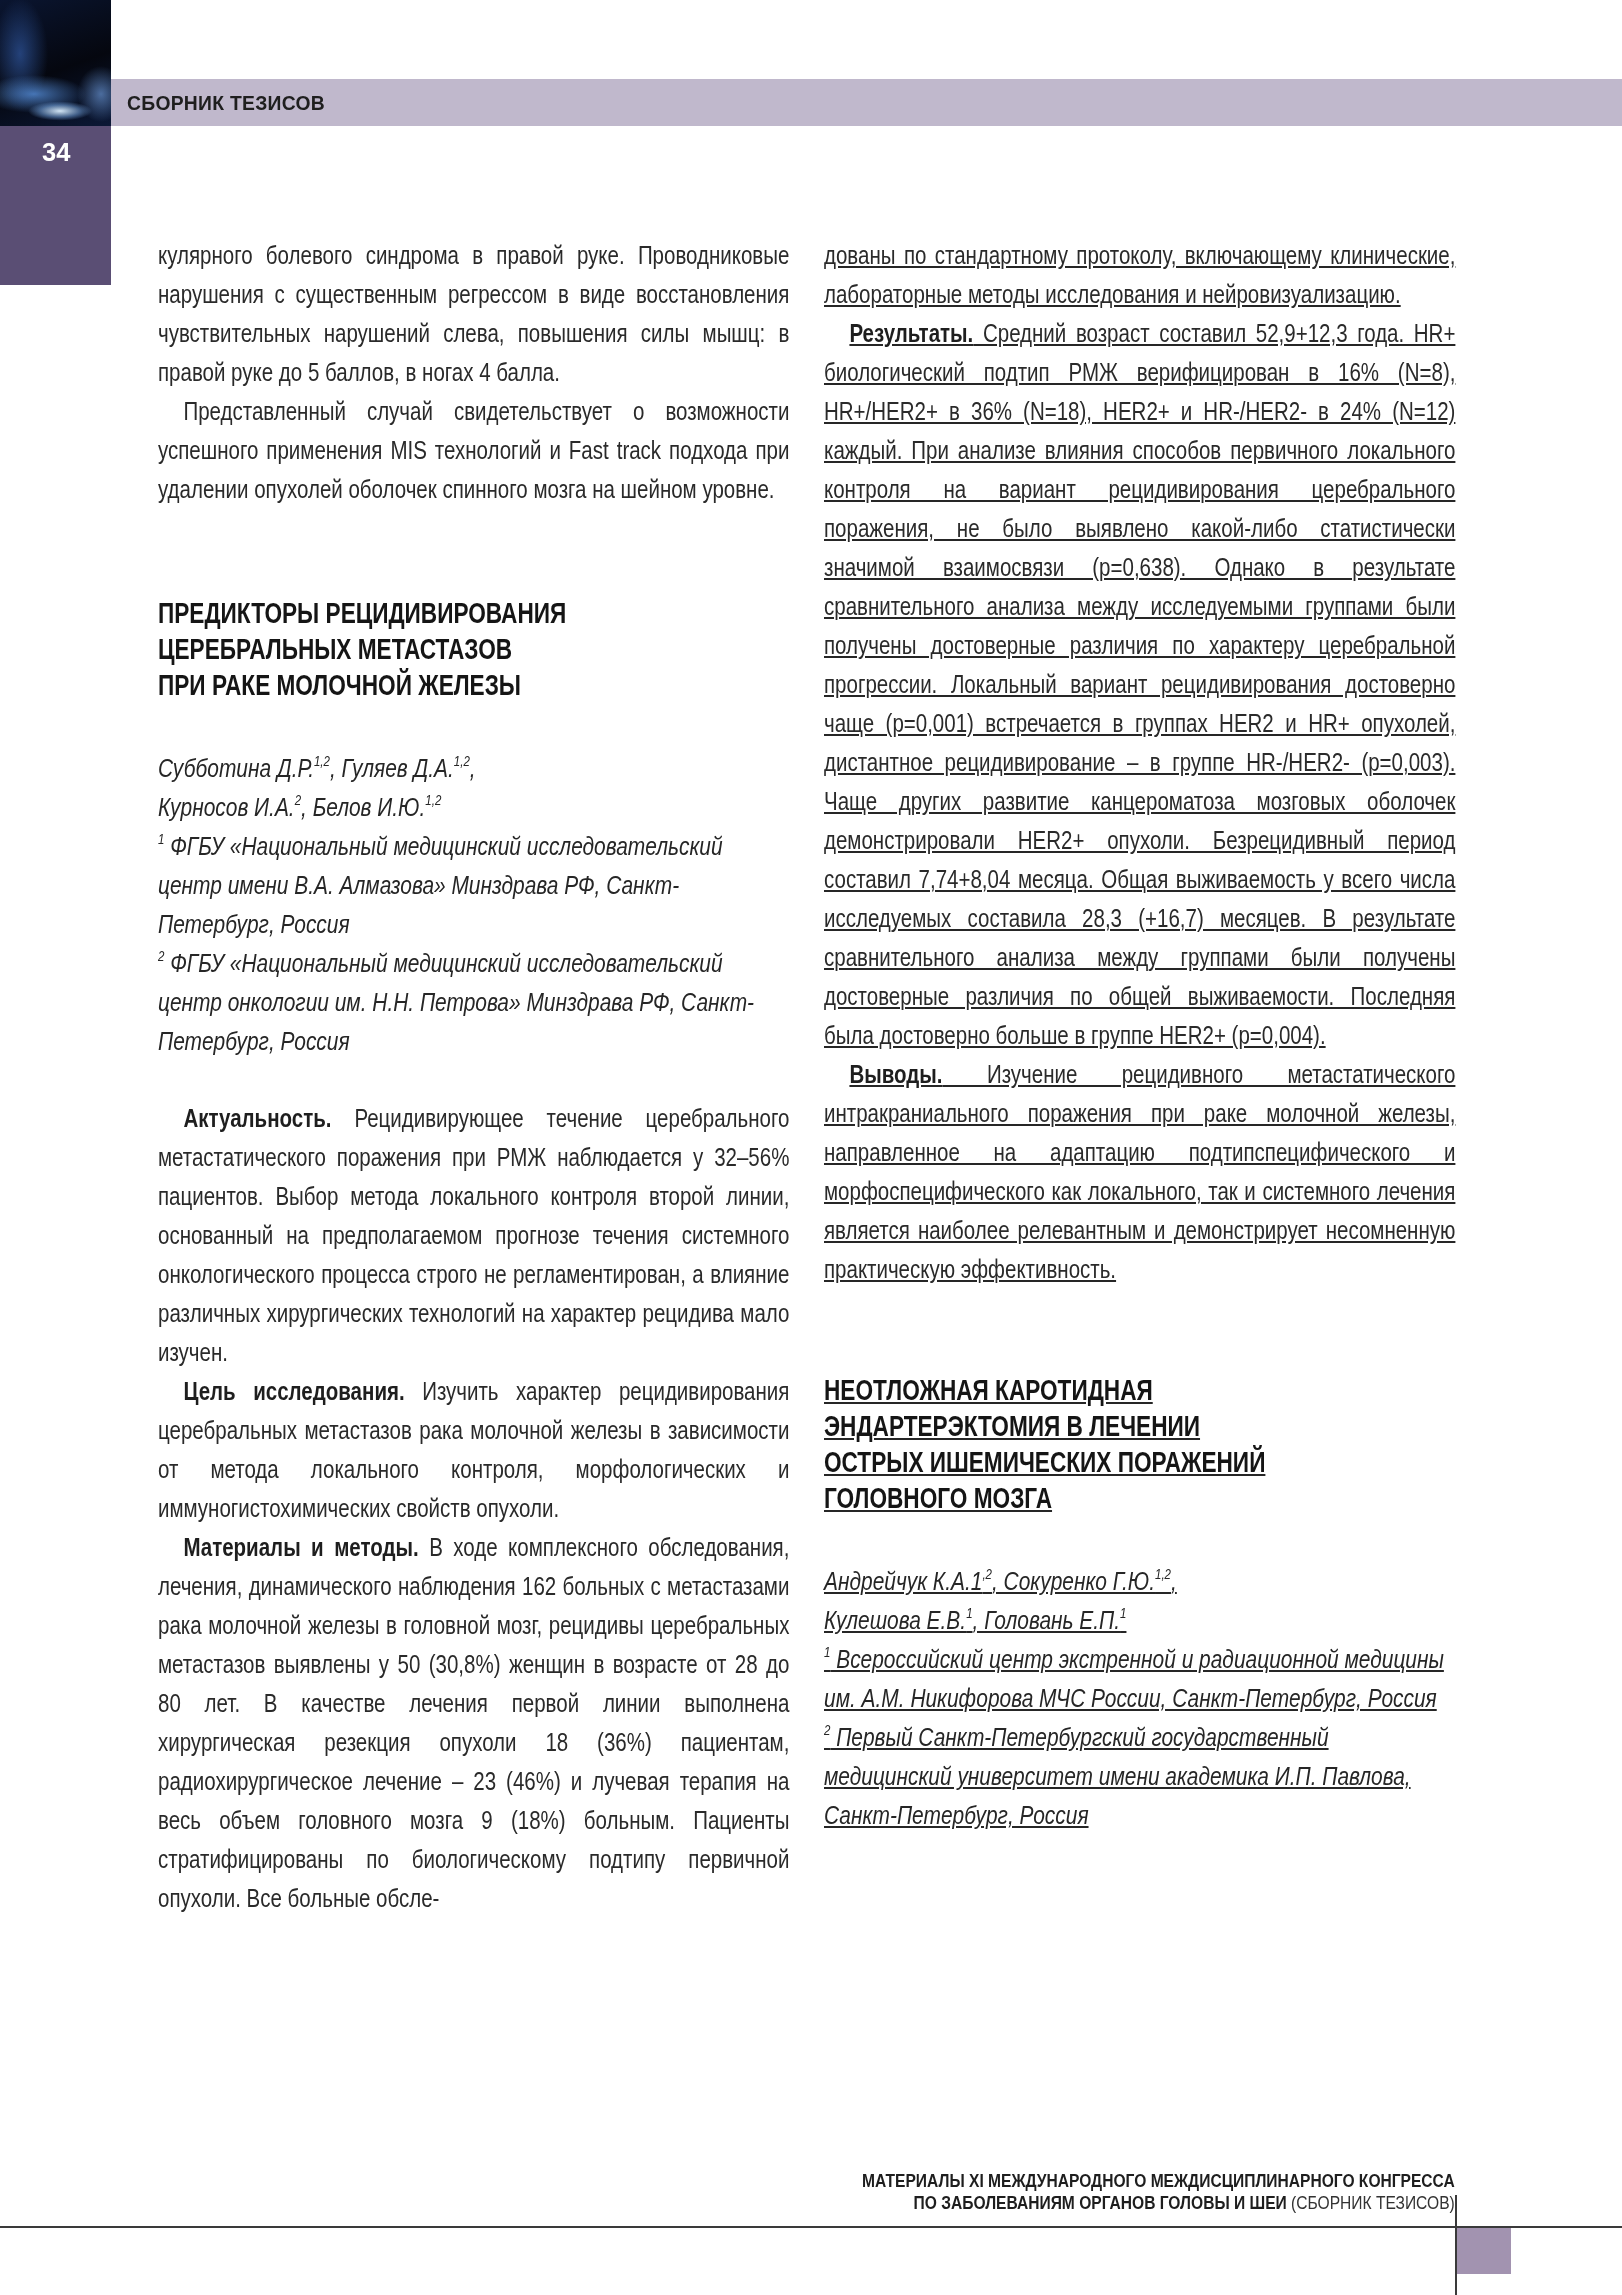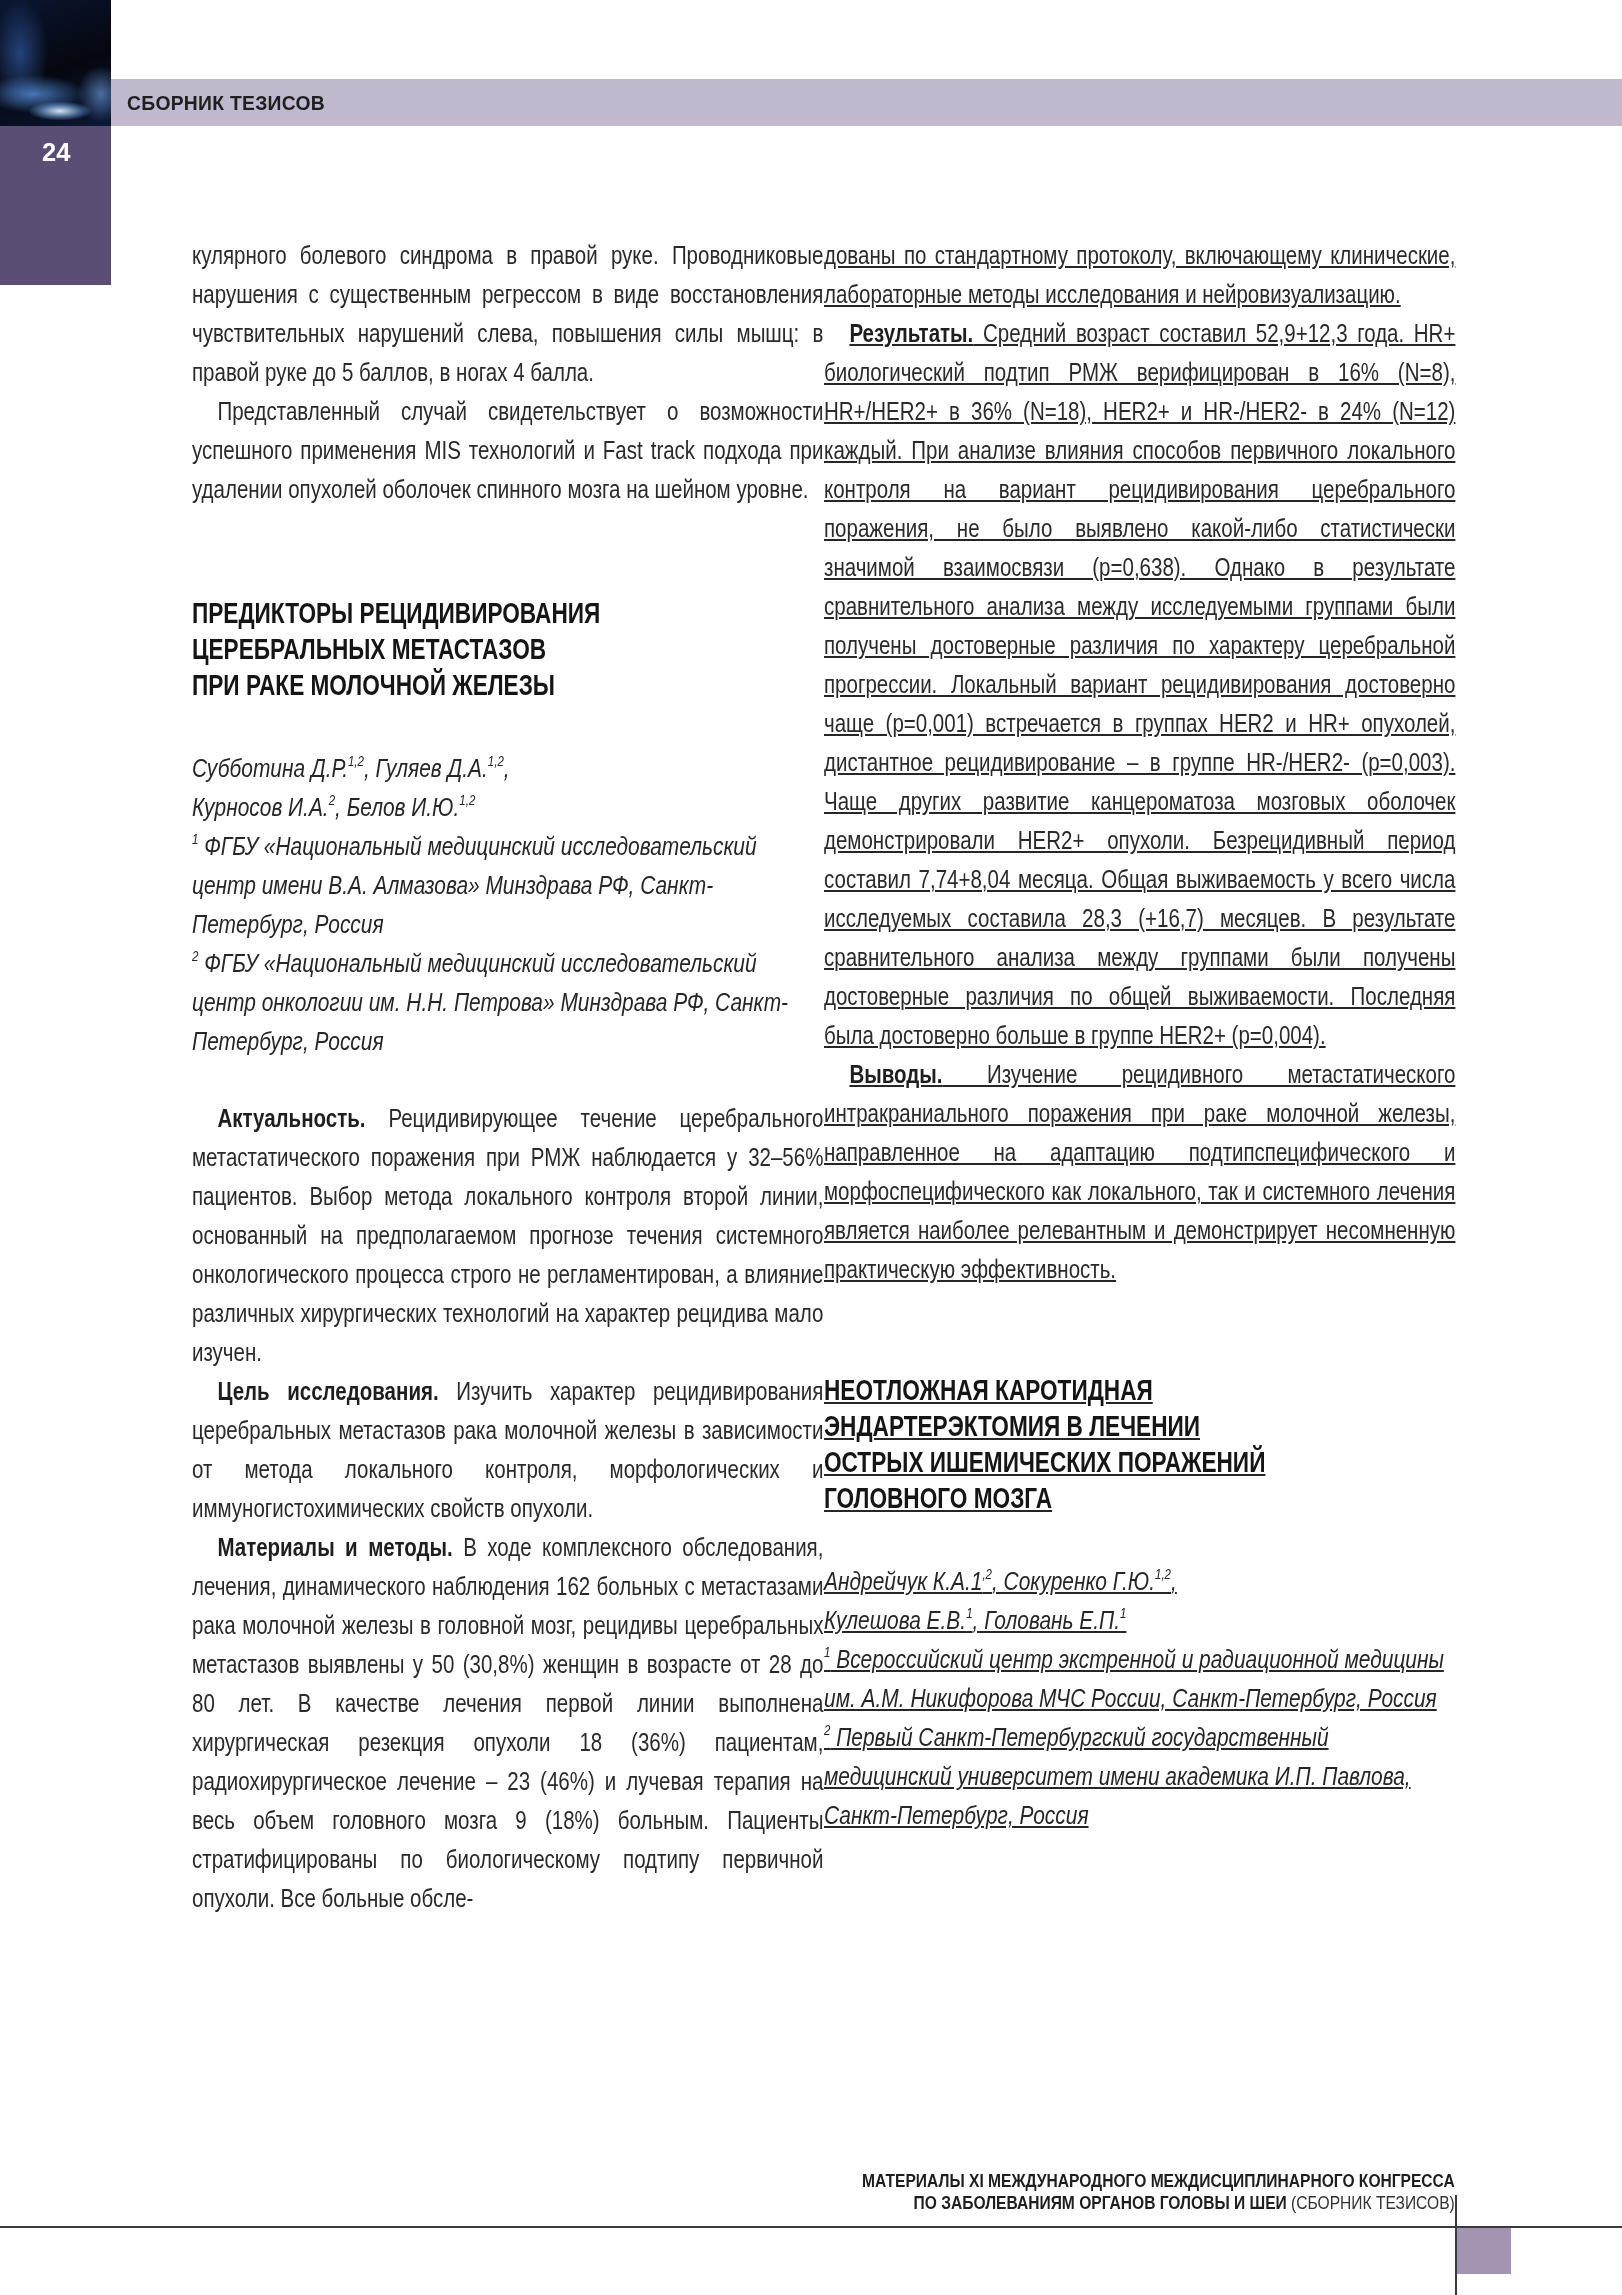--- a/index.html
+++ b/index.html
@@ -30,21 +30,21 @@
     position: absolute; left: 0; top: 126px; width: 111px; height: 159px;
     background: #5a4e74;
   }
   .page-number {
     position: absolute; left: 42px; top: 138px; font-size: 25.5px; font-weight: bold;
     color: #ffffff; line-height: 29.5px;
   }
   .col {
     position: absolute; width: 631px;
   }
-  .col-left { left: 158px; top: 236px; margin-left: 34px; }
+  .col-left { left: 158px; top: 236px; }
   .col-right { left: 824px; top: 236px; text-decoration: underline; }
   .txt {
     font-size: 25px; line-height: 39px; color: #2a2a2a;
     text-align: justify; text-align-last: left;
     transform: scaleX(0.82); transform-origin: left top; width: 770px;
   }
   .txt p { margin: 0; }
   .indent { text-indent: 31px; }
   .lead { font-weight: bold; color: #1e1e1e; }
   .heading {
@@ -74,21 +74,21 @@
     position: absolute; left: 1457px; top: 2228px; width: 54px; height: 46px; background: #a293b0;
   }
 </style>
 </head>
 <body>
 
 <div class="deco-image"></div>
 <div class="header-band"></div>
 <div class="header-title">СБОРНИК ТЕЗИСОВ</div>
 <div class="side-band"></div>
-<div class="page-number">24</div>
+<div class="page-number">34</div>
 
 <div class="col col-left">
   <div class="txt">
     <p>кулярного болевого синдрома в правой руке. Проводниковые нарушения с существенным регрессом в виде восстановления чувствительных нарушений слева, повышения силы мышц: в правой руке до 5 баллов, в ногах 4 балла.</p>
     <p class="indent">Представленный случай свидетельствует о возможности успешного применения MIS технологий и Fast track подхода при удалении опухолей оболочек спинного мозга на шейном уровне.</p>
   </div>
 
   <div style="height: 86px;"></div>
 
   <h2 class="heading">

